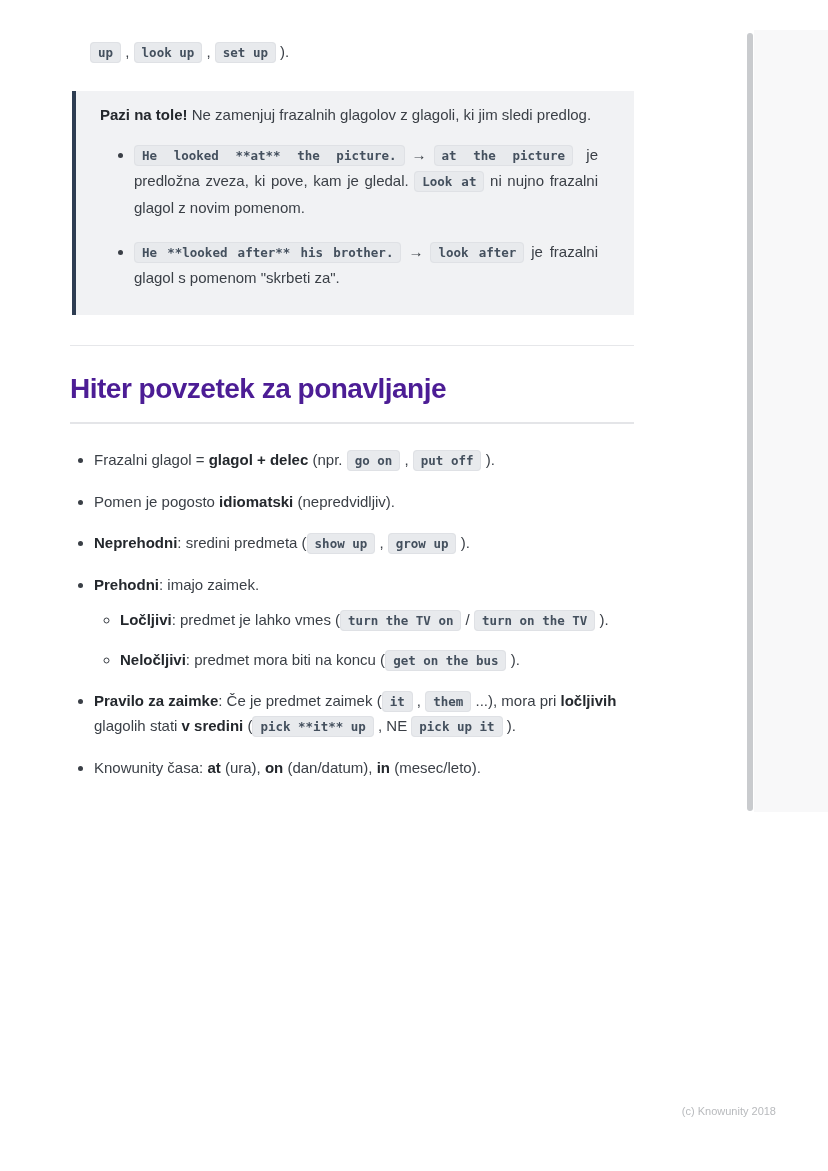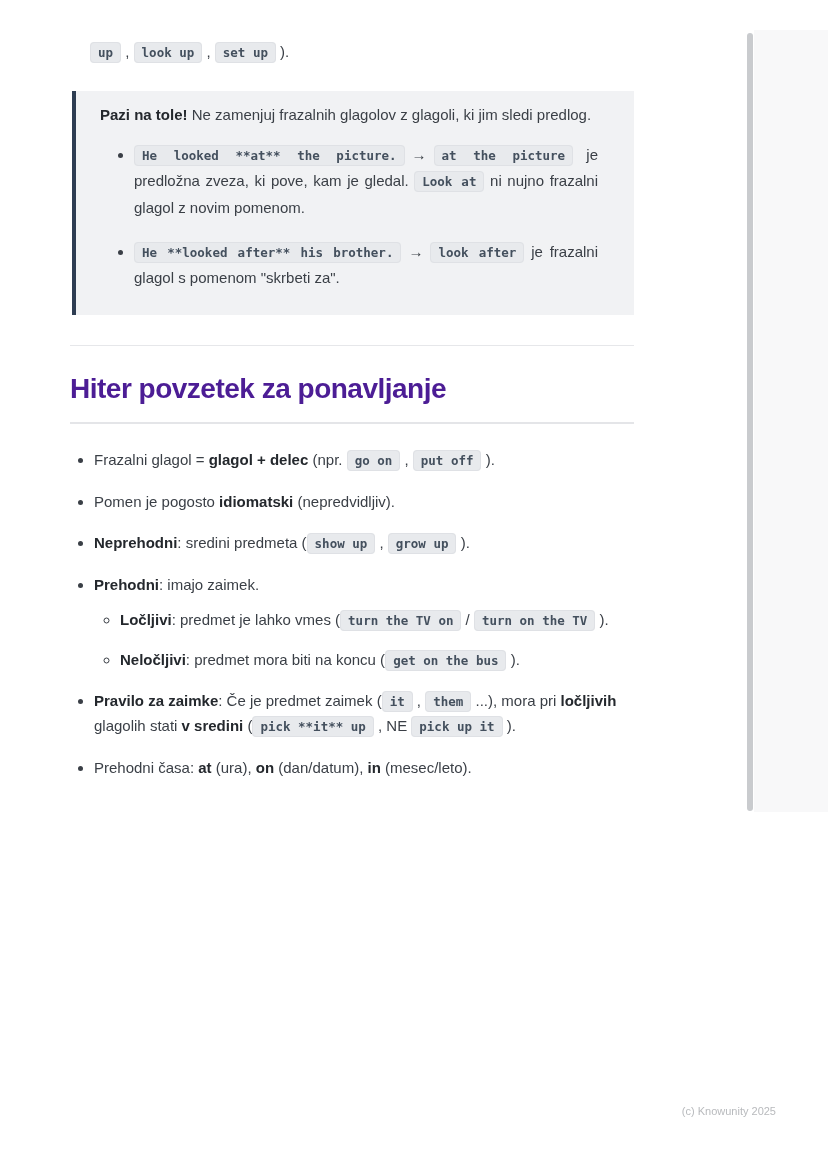--- a/index.html
+++ b/index.html
@@ -112,21 +112,21 @@
       <li><span>Pomen je pogosto </span><strong>idiomatski</strong><span> (nepredvidljiv).</span></li>
       <li><strong>Neprehodni</strong><span>: sredini predmeta (</span><span class="code-chip">show up</span><span> , </span><span class="code-chip">grow up</span><span> ).</span></li>
       <li>
         <span><strong>Prehodni</strong><span>: imajo zaimek.</span></span>
         <ul class="sub-list">
           <li><strong>Ločljivi</strong><span>: predmet je lahko vmes (</span><span class="code-chip">turn the TV on</span><span> / </span><span class="code-chip">turn on the TV</span><span> ).</span></li>
           <li><strong>Neločljivi</strong><span>: predmet mora biti na koncu (</span><span class="code-chip">get on the bus</span><span> ).</span></li>
         </ul>
       </li>
       <li><strong>Pravilo za zaimke</strong><span>: Če je predmet zaimek (</span><span class="code-chip">it</span><span> , </span><span class="code-chip">them</span><span> ...), mora pri </span><strong>ločljivih</strong><span> glagolih stati </span><strong>v sredini</strong><span> (</span><span class="code-chip">pick **it** up</span><span> , NE </span><span class="code-chip">pick up it</span><span> ).</span></li>
-      <li><span>Prehodni časa: </span><strong>at</strong><span> (ura), </span><strong>on</strong><span> (dan/datum), </span><strong>in</strong><span> (mesec/leto).</span></li>
+      <li><span>Knowunity časa: </span><strong>at</strong><span> (ura), </span><strong>on</strong><span> (dan/datum), </span><strong>in</strong><span> (mesec/leto).</span></li>
     </ul>
 
   </div>
 
   <div class="side-gutter"></div>
   <div class="scrollbar-thumb"></div>
-  <div class="footer">(c) Knowunity 2025</div>
+  <div class="footer">(c) Knowunity 2018</div>
 </div>
 
 </body></html>

